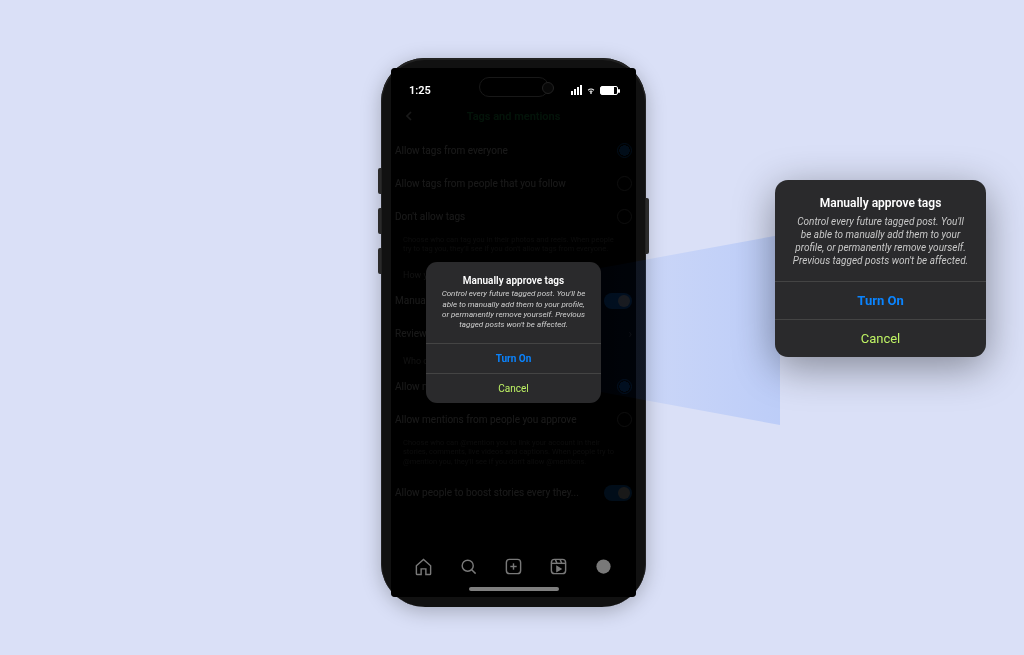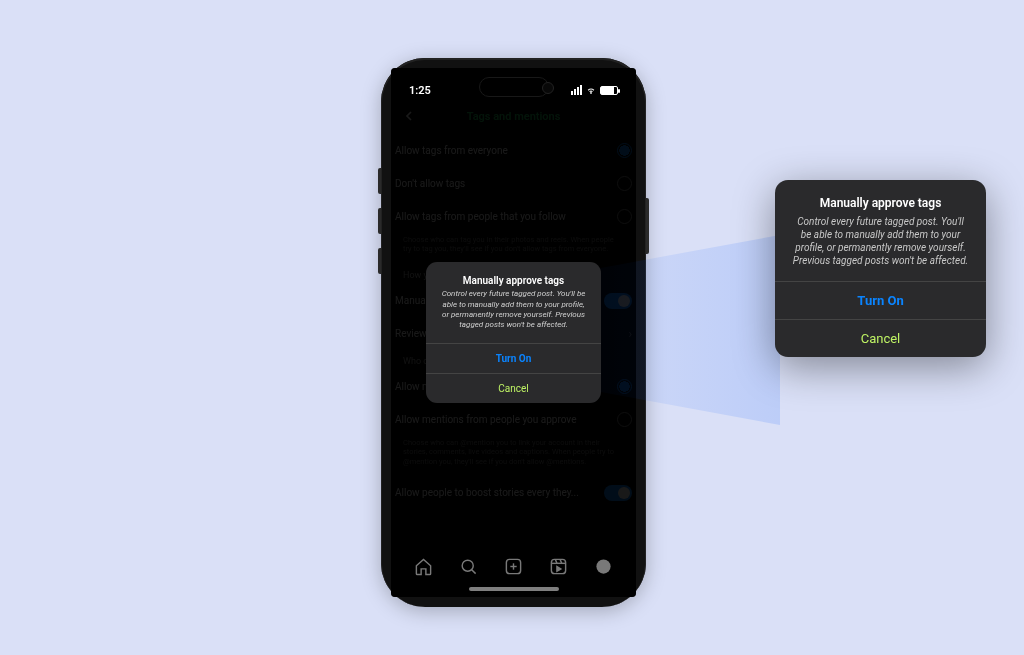--- a/index.html
+++ b/index.html
@@ -230,25 +230,25 @@
             <polyline points="15 18 9 12 15 6"></polyline>
           </svg>
         <div class="nav-title">Tags and mentions</div>
       </div>
 
       <div class="option">
         <span>Allow tags from everyone</span>
         <span class="radio selected"></span>
       </div>
       <div class="option">
+        <span>Allow tags from people that you follow</span>
+        <span class="radio"></span>
+      </div>
+      <div class="option">
         <span>Don't allow tags</span>
-        <span class="radio"></span>
-      </div>
-      <div class="option">
-        <span>Allow tags from people that you follow</span>
         <span class="radio"></span>
       </div>
       <div class="description">Choose who can tag you in their photos and reels. When people try to tag you, they'll see if you don't allow tags from everyone.</div>
 
       <div class="section-header">How you manage tags</div>
       <div class="option">
         <span>Manually approve tags</span>
         <span class="toggle"></span>
       </div>
       <div class="option">

